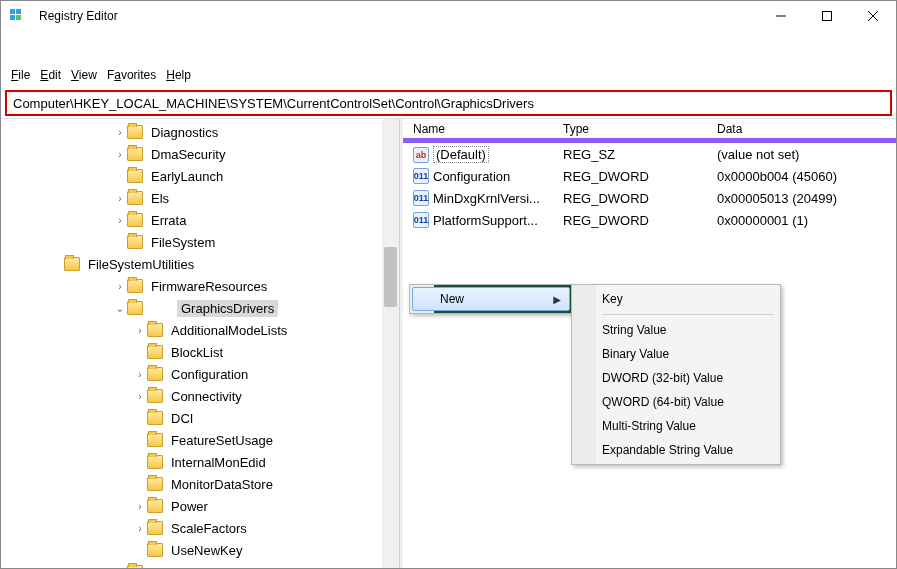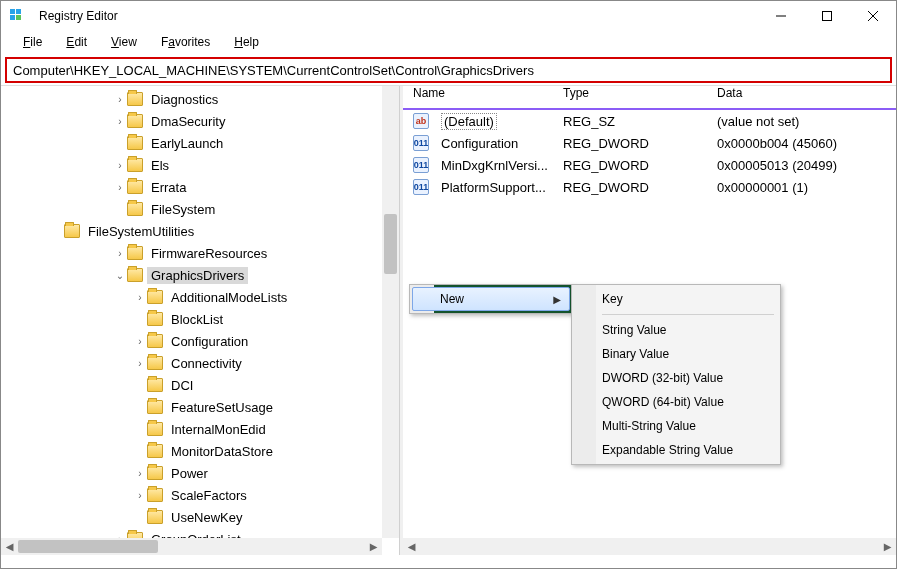--- a/index.html
+++ b/index.html
@@ -39,22 +39,23 @@
   .win-controls .btn {
     width: 46px; height: 30px;
     display: flex; align-items: center; justify-content: center;
     font-size: 14px;
   }
   
   .menubar {
     height: 22px;
     display: flex;
     align-items: center;
-    padding-left: 18px;
-    gap: 16px;
+    padding-left: 6px;
+    gap: 2px;
+    margin-top: 33px;
   }
   .menubar .menu {
     padding: 2px 4px;
     font-size: 12px;
     text-decoration: underline;
     text-decoration-color: transparent;
   }
   .menubar .menu span.ul { text-decoration: underline; }
   
   .addressbar {
@@ -114,21 +115,21 @@
     content:"";
     position:absolute;
     top:-3px; left:0;
     width:7px; height:3px;
     background:#f6c849;
     border:1px solid #caa02a;
     border-bottom:none;
     border-radius:1px 1px 0 0;
   }
   .tree-row .label { padding: 1px 4px; }
-  .tree-row.selected .label { background: #d9d9d9; }
+  .tree-row.selected .label { background: #d9d9d9; margin-left: 30px; }
   .tree-scroll {
     position: absolute;
     right: 0; top: 0; bottom: 17px;
     width: 17px;
     background: #f0f0f0;
   }
   .tree-scroll .thumb {
     position: absolute;
     left: 2px; right: 2px;
     top: 128px; height: 60px;
@@ -149,40 +150,40 @@
   }
   
   .list-pane {
     flex: 1;
     position: relative;
     overflow: hidden;
   }
   .list-header {
     display: flex;
     height: 24px;
-    align-items: flex-start;
-    border-bottom: 2px solid #8b5cf6;
+    align-items: center;
+    border-bottom: 5px solid #8b5cf6;
     font-size: 12px;
   }
   .list-header .col {
     padding: 0 10px;
     border-right: 1px solid transparent;
   }
   .col-name { width: 150px; }
   .col-type { width: 154px; }
   .col-data { flex: 1; }
   .list-rows { }
   .list-row {
     display: flex;
     align-items: center;
     height: 22px;
     font-size: 13px;
   }
   .list-row .cell { padding: 0 10px; }
-  .list-row .cell.name { width: 150px; display:flex; align-items:center; gap:12px; }
+  .list-row .cell.name { width: 150px; display:flex; align-items:flex-end; gap:4px; }
   .list-row .cell.type { width: 154px; }
   .list-row .cell.data { flex:1; }
   .val-ico {
     width: 16px; height: 16px;
     display: inline-flex; align-items:center; justify-content:center;
     font-size: 9px; font-weight: bold;
     border: 1px solid #7a9fd4;
     background: #eaf2ff;
     color: #c03018;
     border-radius: 2px;

